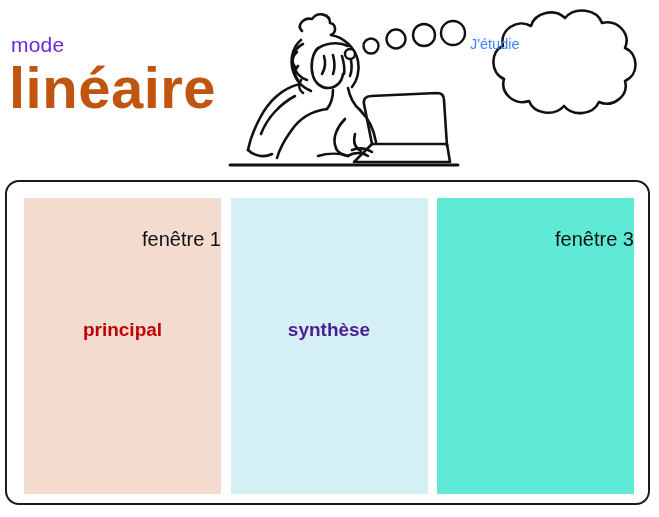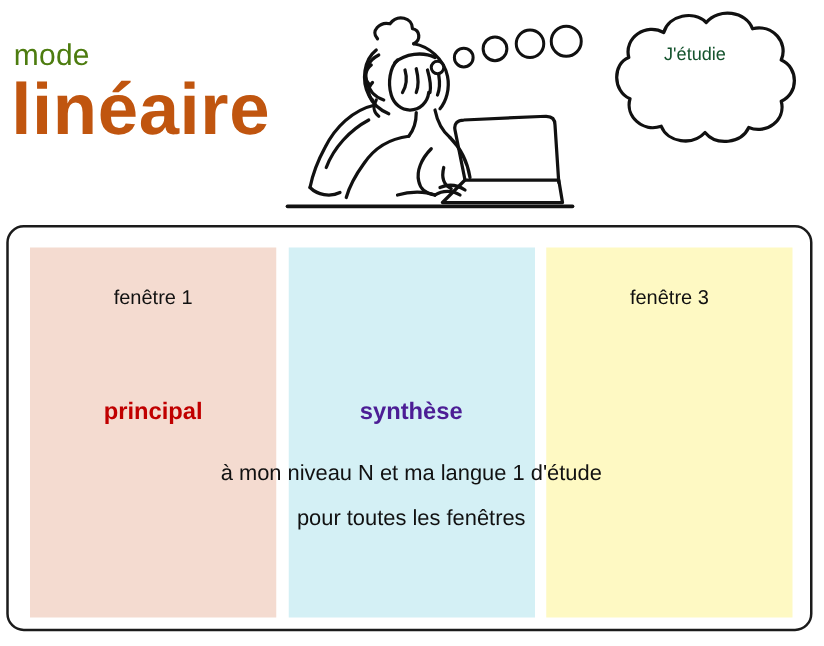--- a/index.html
+++ b/index.html
@@ -18,23 +18,23 @@
 
   
   #header-area {
     position: absolute;
     left: 0; top: 0;
     width: 659px; height: 178px;
   }
   #mode-label {
     position: absolute;
     left: 11px; top: 33px;
-    font-size: 24px;
+    font-size: 21px;
     line-height: 24px;
-    color: #4d7c0f;
+    color: #6d28d9;
     letter-spacing: 0.2px;
   }
   #mode-title {
     position: absolute;
     left: 9px; top: 62px;
     font-size: 58px;
     line-height: 52px;
     font-weight: bold;
     color: #c0550f;
     letter-spacing: 0.5px;
@@ -55,24 +55,23 @@
   
   #thought-cloud {
     position: absolute;
     left: 455px; top: 4px;
     width: 200px; height: 130px;
   }
   #cloud-text {
     position: absolute;
     left: 470px; top: 34px;
     width: 172px;
-    text-align: center;
     font-size: 14.5px;
     line-height: 20px;
-    color: #14532d;
+    color: #3b82f6;
   }
   #cloud-text div { white-space: nowrap; }
 
   
   #windows-panel {
     position: absolute;
     left: 5px; top: 180px;
     width: 645px; height: 325px;
     border: 2.2px solid #1b1b1b;
     border-radius: 14px;
@@ -88,22 +87,22 @@
   }
   .window-col {
     width: 197px;
     height: 296px;
     position: relative;
   }
   .col-window-label {
     position: absolute;
     left: 0; right: 0;
     top: 30px;
-    text-align: center;
-    font-size: 16px;
+    text-align: right;
+    font-size: 20px;
     line-height: 22px;
     color: #111;
   }
   .col-window-name {
     position: absolute;
     left: 0; right: 0;
     top: 76px;
     text-align: center;
     font-size: 19px;
     line-height: 24px;
@@ -217,24 +216,20 @@
 
     <div class="window-col" id="col-1" style="background: rgb(244, 219, 208);">
       <div class="col-window-label">fenêtre 1</div>
       <div class="col-window-name" style="color: rgb(192, 0, 0);">principal</div>
     </div>
 
     <div class="window-col" id="col-2" style="background: rgb(212, 240, 245);">
       <div class="col-window-name" style="color: #4c1d95;">synthèse</div>
     </div>
 
-    <div class="window-col" id="col-3" style="background: #fef9c3;">
+    <div class="window-col" id="col-3" style="background: #5eead4;">
       <div class="col-window-label">fenêtre 3</div>
     </div>
 
   </div>
 
-  <div id="panel-footnote">
-    <div>à mon niveau N et ma langue 1 d'étude</div>
-    <div>pour toutes les fenêtres</div>
-  </div>
 
 </div>
 
 </body></html>

